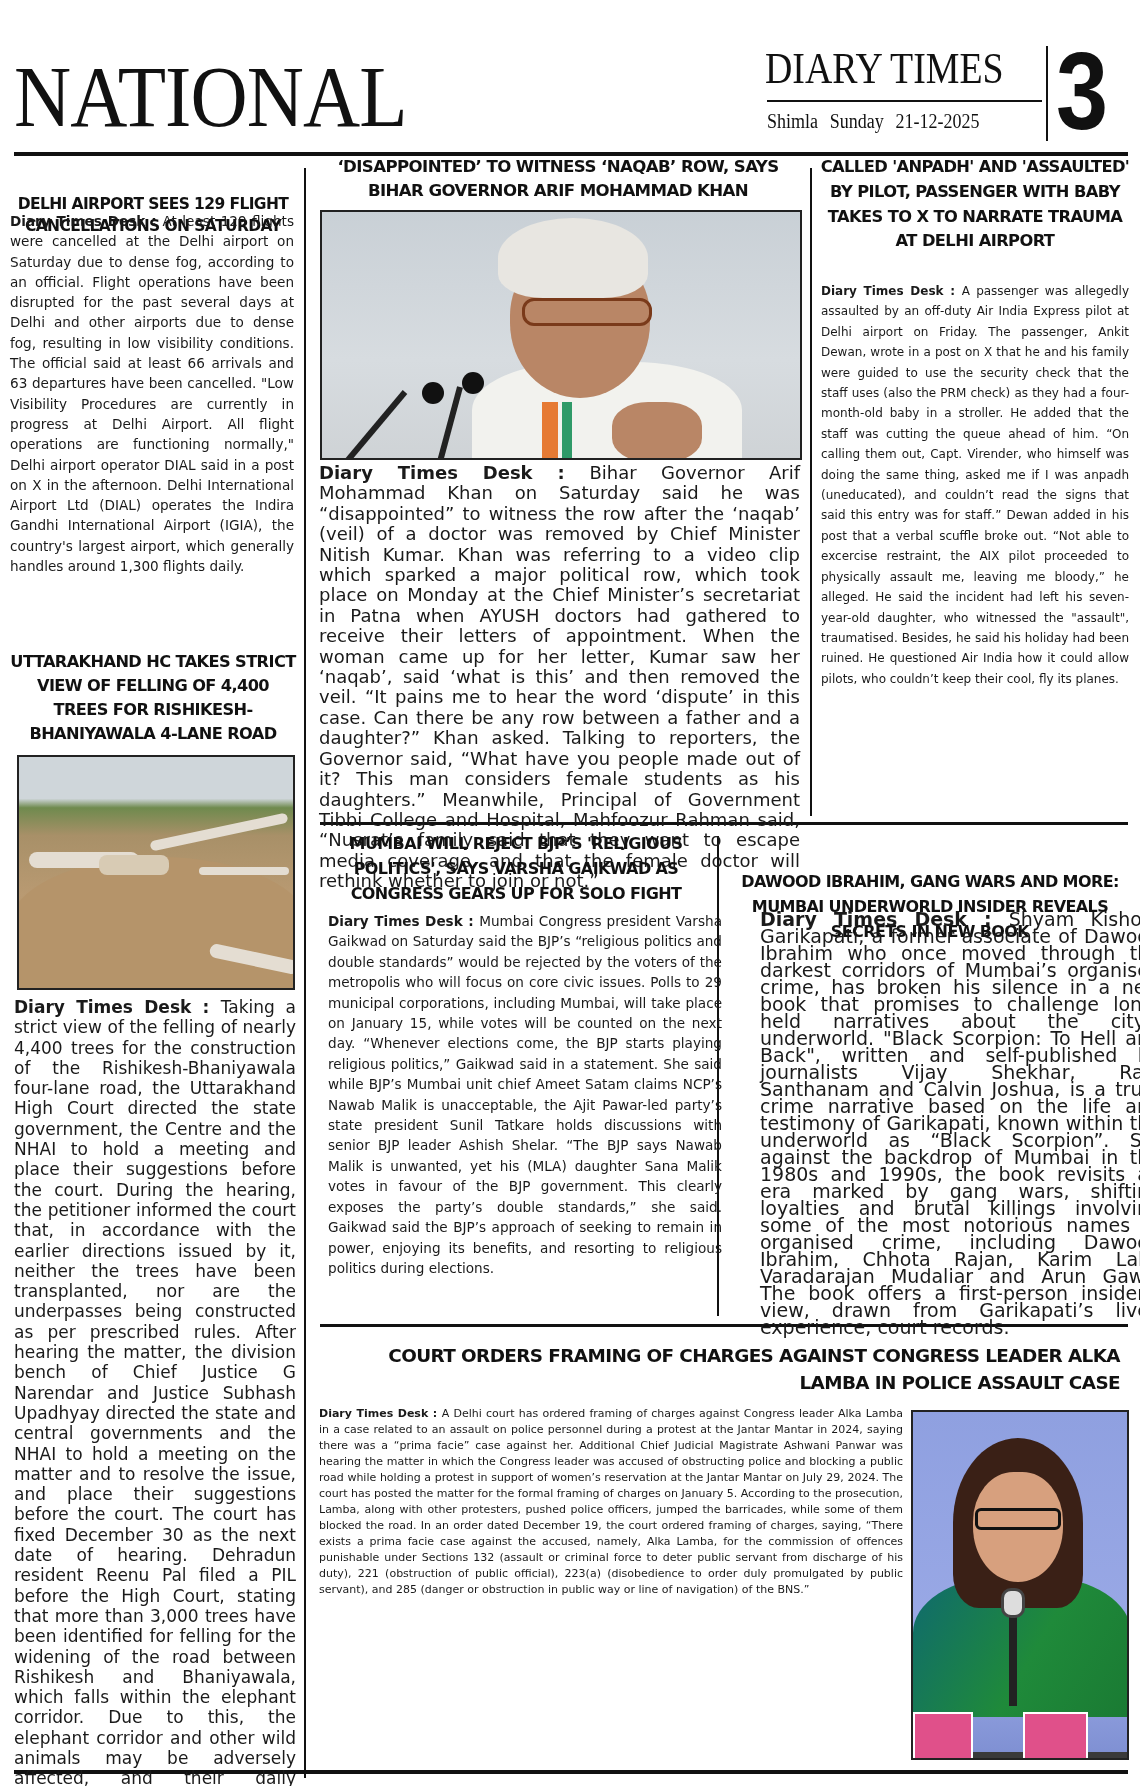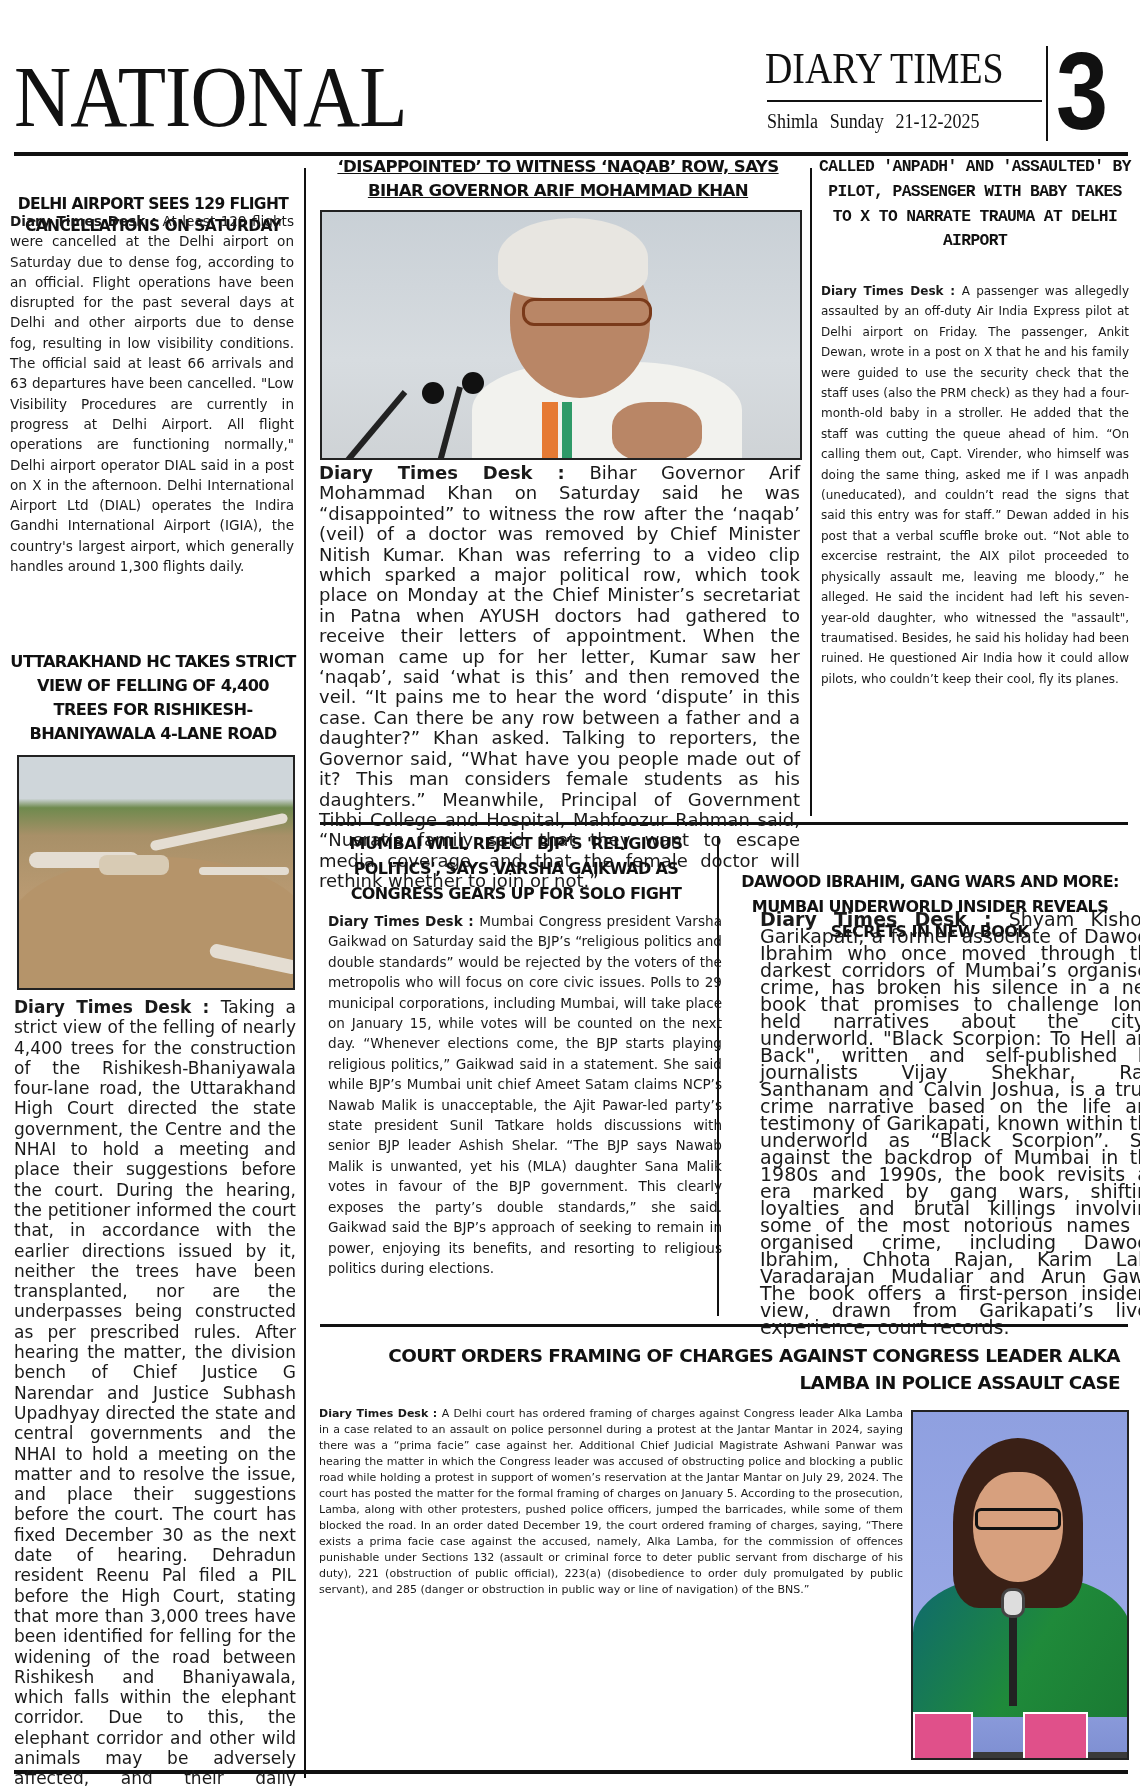--- a/index.html
+++ b/index.html
@@ -109,42 +109,42 @@
     <div class="log" style="left:180px; top:110px; width:90px; height:8px;"></div>
     <div class="log" style="left:190px; top:195px; width:90px; height:14px; transform:rotate(12deg);"></div>
   </div>
   <p class="body-text" style="left:14px; top:997px; width:282px; font-size:17px; line-height:20.3px;">
     <span class="byline">Diary Times Desk : </span>
     <span>Taking a strict view of the felling of nearly 4,400 trees for the construction of the Rishikesh-Bhaniyawala four-lane road, the Uttarakhand High Court directed the state government, the Centre and the NHAI to hold a meeting and place their suggestions before the court. During the hearing, the petitioner informed the court that, in accordance with the earlier directions issued by it, neither the trees have been transplanted, nor are the underpasses being constructed as per prescribed rules. After hearing the matter, the division bench of Chief Justice G Narendar and Justice Subhash Upadhyay directed the state and central governments and the NHAI to hold a meeting on the matter and to resolve the issue, and place their suggestions before the court. The court has fixed December 30 as the next date of hearing. Dehradun resident Reenu Pal filed a PIL before the High Court, stating that more than 3,000 trees have been identified for felling for the widening of the road between Rishikesh and Bhaniyawala, which falls within the elephant corridor. Due to this, the elephant corridor and other wild animals may be adversely affected, and their daily movement and routine could be disturbed, she said.</span>
   </p>
 </article>
 
 <article>
-  <h2 class="headline" style="left:318px; top:155px; width:480px; font-size:16.6px; line-height:24px;text-decoration:underline;">‘DISAPPOINTED’ TO WITNESS ‘NAQAB’ ROW, SAYS BIHAR GOVERNOR ARIF MOHAMMAD KHAN</h2>
+  <h2 class="headline" style="left:318px; top:155px; width:480px; font-size:16.6px; line-height:24px;">‘DISAPPOINTED’ TO WITNESS ‘NAQAB’ ROW, SAYS BIHAR GOVERNOR ARIF MOHAMMAD KHAN</h2>
   <div class="photo photo-governor" style="left:320px; top:210px; width:482px; height:250px;">
     <div class="gov-shawl"></div>
     <div class="gov-stripe"></div>
     <div class="gov-stripe2"></div>
     <div class="gov-face"></div>
     <div class="gov-hair"></div>
     <div class="gov-glasses"></div>
     <div class="gov-hand"></div>
     <div class="gov-mic" style="left:80px; top:180px; transform:rotate(40deg);"></div>
     <div class="gov-mic-head" style="left:100px; top:170px;"></div>
     <div class="gov-mic" style="left:135px; top:175px; transform:rotate(15deg);"></div>
     <div class="gov-mic-head" style="left:140px; top:160px;"></div>
   </div>
   <p class="body-text" style="left:319px; top:463px; width:481px; font-size:18px; line-height:20.4px;">
     <span class="byline">Diary Times Desk : </span>
     <span>Bihar Governor Arif Mohammad Khan on Saturday said he was “disappointed” to witness the row after the ‘naqab’ (veil) of a doctor was removed by Chief Minister Nitish Kumar. Khan was referring to a video clip which sparked a major political row, which took place on Monday at the Chief Minister’s secretariat in Patna when AYUSH doctors had gathered to receive their letters of appointment. When the woman came up for her letter, Kumar saw her ‘naqab’, said ‘what is this’ and then removed the veil. “It pains me to hear the word ‘dispute’ in this case. Can there be any row between a father and a daughter?” Khan asked. Talking to reporters, the Governor said, “What have you people made out of it? This man considers female students as his daughters.” Meanwhile, Principal of Government Tibbi College and Hospital, Mahfoozur Rahman said, “Nusrat’s family said that they want to escape media coverage, and that the female doctor will rethink whether to join or not.”</span>
   </p>
 </article>
 
 <article>
-  <h2 class="headline" style="left:818px; top:155px; width:314px; font-size:16.3px; line-height:24.8px;font-family:Liberation Mono, monospace;">CALLED 'ANPADH' AND 'ASSAULTED' BY PILOT, PASSENGER WITH BABY TAKES TO X TO NARRATE TRAUMA AT DELHI AIRPORT</h2>
+  <h2 class="headline" style="left:818px; top:155px; width:314px; font-size:16.3px; line-height:24.8px;">CALLED 'ANPADH' AND 'ASSAULTED' BY PILOT, PASSENGER WITH BABY TAKES TO X TO NARRATE TRAUMA AT DELHI AIRPORT</h2>
   <p class="body-text" style="left:821px; top:281px; width:308px; font-size:12px; line-height:20.4px;">
     <span class="byline">Diary Times Desk : </span>
     <span>A passenger was allegedly assaulted by an off-duty Air India Express pilot at Delhi airport on Friday. The passenger, Ankit Dewan, wrote in a post on X that he and his family were guided to use the security check that the staff uses (also the PRM check) as they had a four-month-old baby in a stroller. He added that the staff was cutting the queue ahead of him. “On calling them out, Capt. Virender, who himself was doing the same thing, asked me if I was anpadh (uneducated), and couldn’t read the signs that said this entry was for staff.” Dewan added in his post that a verbal scuffle broke out. “Not able to excercise restraint, the AIX pilot proceeded to physically assault me, leaving me bloody,” he alleged. He said the incident had left his seven-year-old daughter, who witnessed the "assault", traumatised. Besides, he said his holiday had been ruined. He questioned Air India how it could allow pilots, who couldn’t keep their cool, fly its planes.</span>
   </p>
 </article>
 
 <article>
   <h2 class="headline" style="left:322px; top:831px; width:388px; font-size:16px; line-height:25px;">MUMBAI WILL REJECT BJP’S 'RELIGIOUS POLITICS', SAYS VARSHA GAIKWAD AS CONGRESS GEARS UP FOR SOLO FIGHT</h2>
   <p class="body-text" style="left:316px; top:911px; width:394px; font-size:13.6px; line-height:20.4px;margin-left:12px;">
     <span class="byline">Diary Times Desk : </span>

